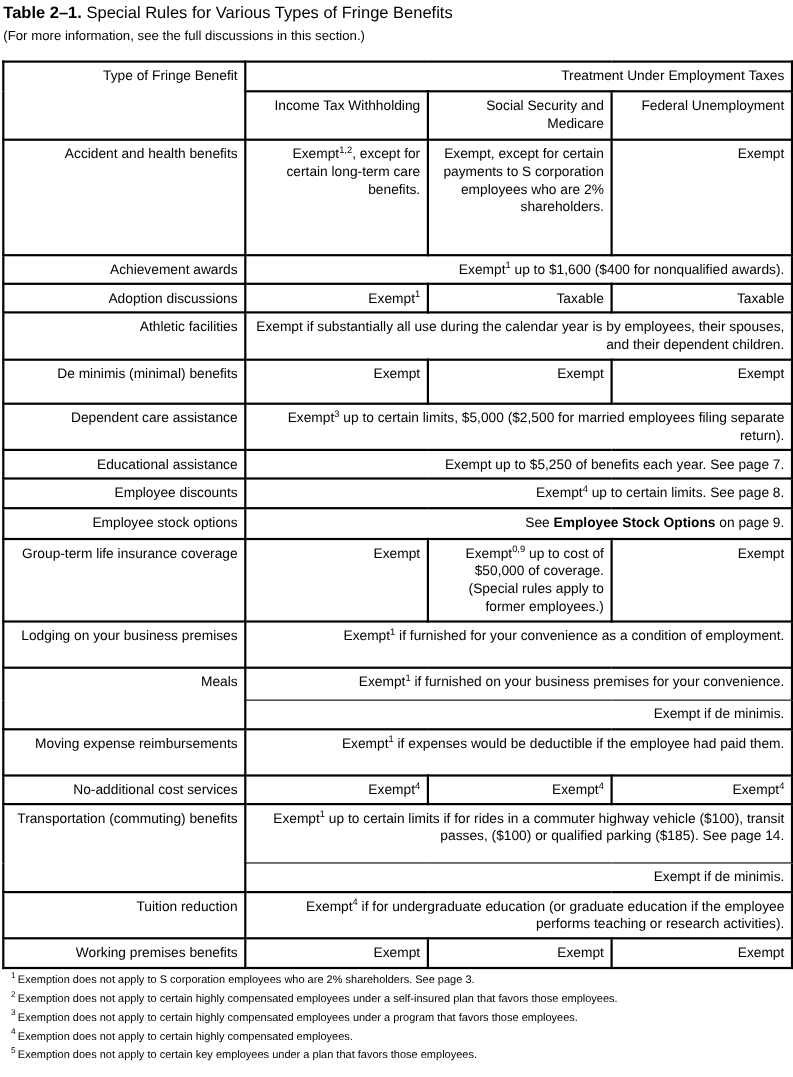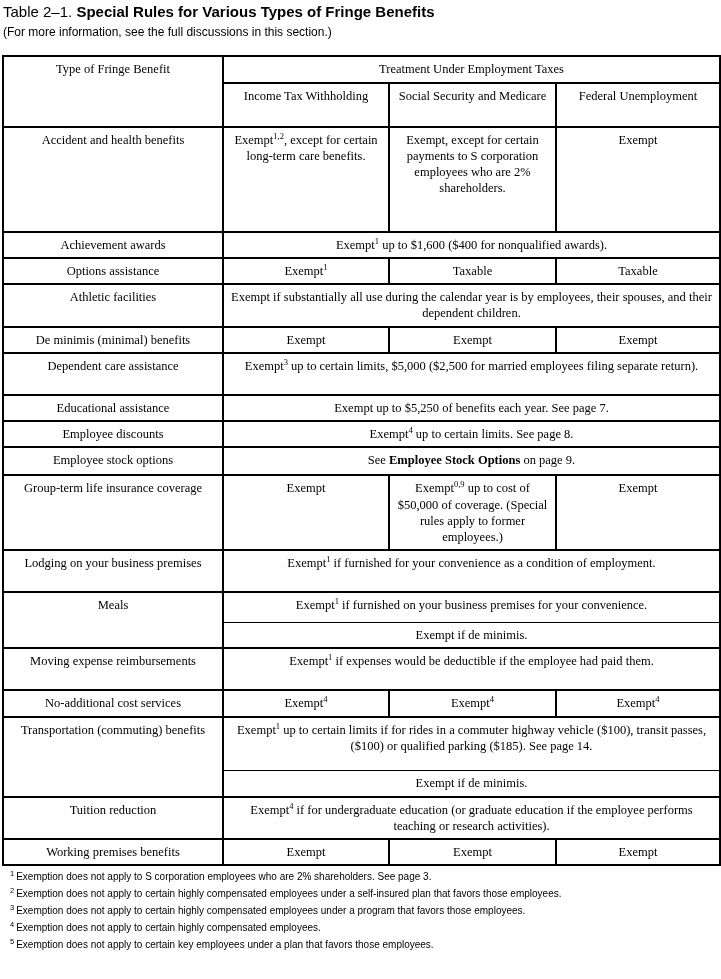--- a/index.html
+++ b/index.html
@@ -5,39 +5,38 @@
   * { box-sizing: border-box; }
   html, body { margin: 0; padding: 0; }
   body {
     width: 721px; height: 979px;
     background: #ffffff; color: #000000;
     font-family: "Liberation Sans", sans-serif;
   }
   .page { padding: 1px 2px 0 2px; }
 
   .title-line { font-size: 15px; line-height: 1.2; padding: 2px 0 1px 1px; white-space: nowrap; }
-  .t-prefix { font-weight: normal; }
-  .t-main   { font-weight: bold; }
+  .t-prefix { font-weight: bold; }
+  .t-main   { font-weight: normal; }
   .subtitle { font-size: 12px; line-height: 1.2; padding: 3px 0 16px 1px; }
 
   table.fbt {
     border-collapse: collapse;
     table-layout: fixed;
     width: 717px;
   }
   .fbt th, .fbt td {
     border: 2px solid #000;
     padding: 4px 6px;
     font-size: 12.5px;
     line-height: 1.3;
-    text-align: center;
+    text-align: right;
     vertical-align: top;
     font-weight: normal;
     overflow: hidden;
-    font-family: Liberation Serif, serif;
   }
   .th-benefit {
     font-weight: bold;
     vertical-align: bottom;
     border-right: none;
     padding-bottom: 7px;
   }
   .th-treatment {
     font-weight: bold;
     text-align: center;
@@ -99,32 +98,32 @@
       <td>Exempt, except for certain payments to S corporation employees who are 2% shareholders.</td>
       <td>Exempt</td>
     </tr>
 
     <tr style="height:26px">
       <td>Achievement awards</td>
       <td colspan="3"><span>Exempt</span><sup>1</sup><span> up to $1,600 ($400 for nonqualified awards).</span></td>
     </tr>
 
     <tr style="height:26px">
-      <td>Options assistance</td>
+      <td>Adoption discussions</td>
       <td><span>Exempt</span><sup>1</sup></td>
       <td>Taxable</td>
       <td>Taxable</td>
     </tr>
 
     <tr style="height:42px">
       <td>Athletic facilities</td>
       <td colspan="3">Exempt if substantially all use during the calendar year is by employees, their spouses, and their dependent children.</td>
     </tr>
 
-    <tr style="height:26px">
+    <tr style="height:40px">
       <td>De minimis (minimal) benefits</td>
       <td>Exempt</td>
       <td>Exempt</td>
       <td>Exempt</td>
     </tr>
 
     <tr style="height:42px">
       <td>Dependent care assistance</td>
       <td colspan="3"><span>Exempt</span><sup>3</sup><span> up to certain limits, $5,000 ($2,500 for married employees filing separate return).</span></td>
     </tr>

